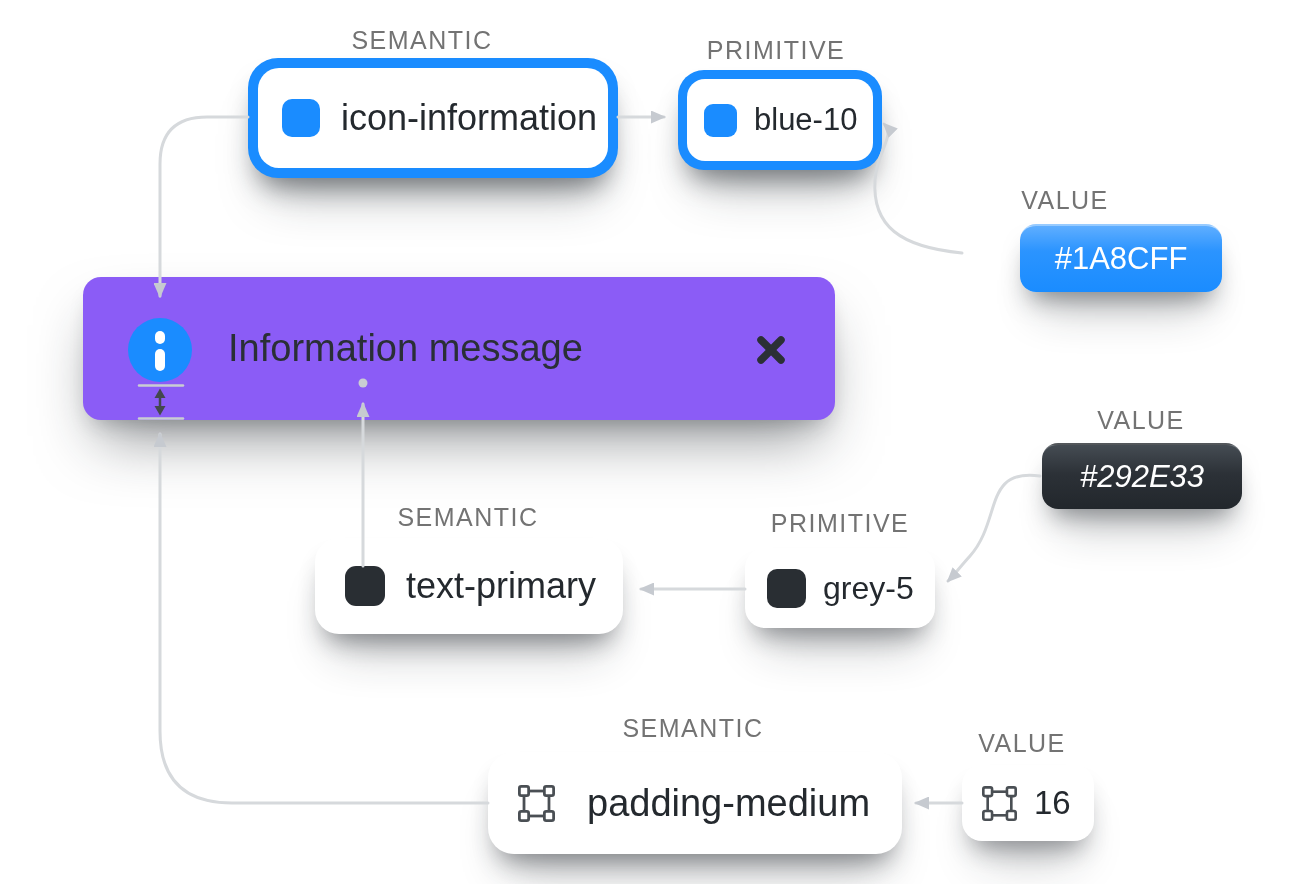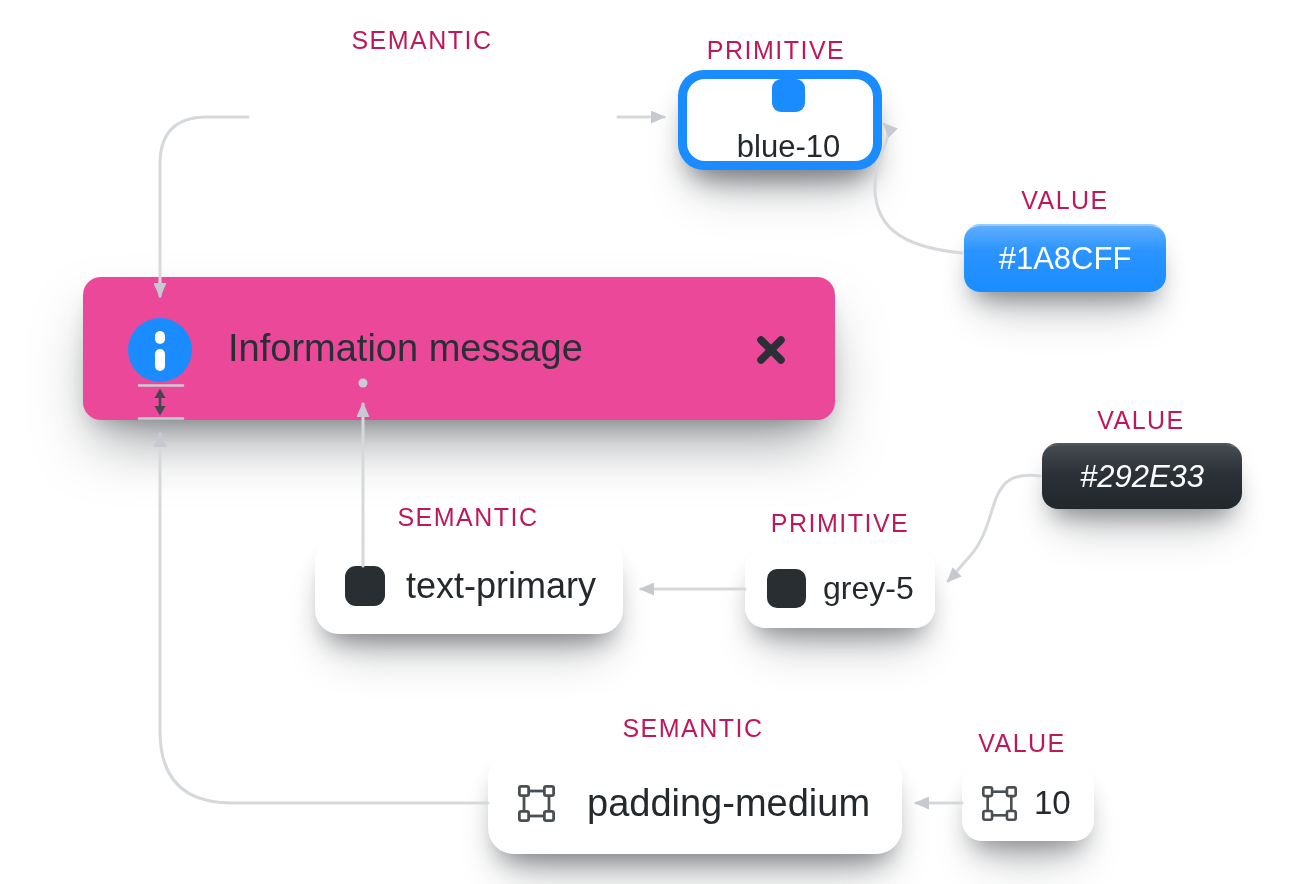--- a/index.html
+++ b/index.html
@@ -7,21 +7,21 @@
   body {
     font-family:"Liberation Sans","DejaVu Sans",sans-serif;
     width:1289px; height:884px; position:relative; overflow:hidden;
     color:#24292E;
   }
   .stage { position:absolute; inset:0; }
 
   
   .group-label {
     position:absolute; text-align:center;
-    font-size:25px; letter-spacing:1.5px; color:#be185d; font-weight:400;
+    font-size:25px; letter-spacing:1.5px; color:#737373; font-weight:400;
   }
 
   
   .pill {
     position:absolute; background:#ffffff; display:flex; align-items:center;
     box-shadow: 0 16px 24px -10px rgba(30,36,42,.45), 0 34px 48px -20px rgba(30,36,42,.32);
   }
   .pill-text { color:#24292E; white-space:nowrap; }
 
   
@@ -47,21 +47,21 @@
     border-top:2px solid rgba(255,255,255,.55);
   }
   .value-pill.dark {
     background:linear-gradient(180deg,#454C53 0%, #2C3137 45%, #22272C 100%);
     border-top:2px solid rgba(255,255,255,.22);
   }
 
   
   .toast {
     position:absolute; left:83px; top:277px; width:752px; height:143px;
-    background:#ec4899; border-radius:18px;
+    background:#8b5cf6; border-radius:18px;
     box-shadow: 0 32px 60px -16px rgba(30,36,42,.5), 0 12px 22px -10px rgba(30,36,42,.28);
     display:flex; align-items:center;
   }
   .toast .info-circle {
     position:absolute; left:45px; top:41px; width:64px; height:64px;
     background:#1A8CFF; border-radius:50%;
   }
   .toast .info-dot, .toast .info-stem {
     position:absolute; left:27px; width:10px; background:#ffffff; border-radius:5px;
   }
@@ -81,29 +81,35 @@
 
   <div class="group-label" style="left:302px; top:26px; width:240px;">SEMANTIC</div>
   <div class="group-label" style="left:676px; top:36px; width:200px;">PRIMITIVE</div>
   <div class="group-label" style="left:965px; top:186px; width:200px;">VALUE</div>
   <div class="group-label" style="left:1041px; top:406px; width:200px;">VALUE</div>
   <div class="group-label" style="left:348px; top:503px; width:240px;">SEMANTIC</div>
   <div class="group-label" style="left:740px; top:509px; width:200px;">PRIMITIVE</div>
   <div class="group-label" style="left:573px; top:714px; width:240px;">SEMANTIC</div>
   <div class="group-label" style="left:942px; top:729px; width:160px;">VALUE</div>
 
+  <div class="frame" style="left:248px; top:58px; width:370px; height:120px; border-radius:30px;">
+    <div class="inner" style="inset:10px; border-radius:21px; padding-left:24px; gap:21px;">
+      <div class="swatch blue" style="width:38px; height:38px;"></div>
+      <div class="pill-text" style="font-size:36px;">icon-information</div>
+    </div>
+  </div>
 
   <div class="frame" style="left:678px; top:70px; width:204px; height:100px; border-radius:26px;">
-    <div class="inner" style="inset:9px; border-radius:18px; padding-left:17px; gap:17px;flex-direction:column;">
+    <div class="inner" style="inset:9px; border-radius:18px; padding-left:17px; gap:17px;">
       <div class="swatch blue" style="width:33px; height:33px; border-radius:9px;"></div>
       <div class="pill-text" style="font-size:31px;">blue-10</div>
     </div>
   </div>
 
-  <div class="value-pill blue" style="left:964px; top:224px; width:202px; height:68px; border-radius:16px; font-size:31px;">#1A8CFF</div>
+  <div class="value-pill blue" style="left:1020px; top:224px; width:202px; height:68px; border-radius:16px; font-size:31px;">#1A8CFF</div>
 
   <div class="toast">
     <div class="info-circle">
       <div class="info-dot"></div>
         <div class="info-stem"></div>
     </div>
     <div class="title">Information message</div>
     <div class="close-btn">
       <svg width="40" height="40" viewBox="0 0 40 40">
         <line x1="10" y1="10" x2="30" y2="30" stroke="#2B3036" stroke-width="7.5" stroke-linecap="round"></line>
@@ -136,21 +142,21 @@
   </div>
 
   <div class="pill" style="left:962px; top:765px; width:132px; height:76px; border-radius:20px; padding-left:20px; gap:17px;">
     <svg width="35" height="35" viewBox="0 0 40 40">
       <rect x="6.5" y="6.5" width="27" height="27" fill="none" stroke="#4A4F54" stroke-width="3"></rect>
       <rect x="1.5" y="1.5" width="10" height="10" rx="2" fill="#ffffff" stroke="#4A4F54" stroke-width="3"></rect>
       <rect x="28.5" y="1.5" width="10" height="10" rx="2" fill="#ffffff" stroke="#4A4F54" stroke-width="3"></rect>
       <rect x="1.5" y="28.5" width="10" height="10" rx="2" fill="#ffffff" stroke="#4A4F54" stroke-width="3"></rect>
       <rect x="28.5" y="28.5" width="10" height="10" rx="2" fill="#ffffff" stroke="#4A4F54" stroke-width="3"></rect>
     </svg>
-    <div class="pill-text" style="font-size:33px;">10</div>
+    <div class="pill-text" style="font-size:33px;">16</div>
   </div>
 
   <svg class="overlay" width="1289" height="884" viewBox="0 0 1289 884">
     <defs>
       <marker id="arw" markerUnits="userSpaceOnUse" markerWidth="15" markerHeight="13" refX="13" refY="6.5" orient="auto">
         <path d="M0,0 L15,6.5 L0,13 Z" fill="#C6CAD0"></path>
       </marker>
     </defs>
     <g fill="none" stroke="#D6D9DC" stroke-width="3" stroke-linecap="round">
 

